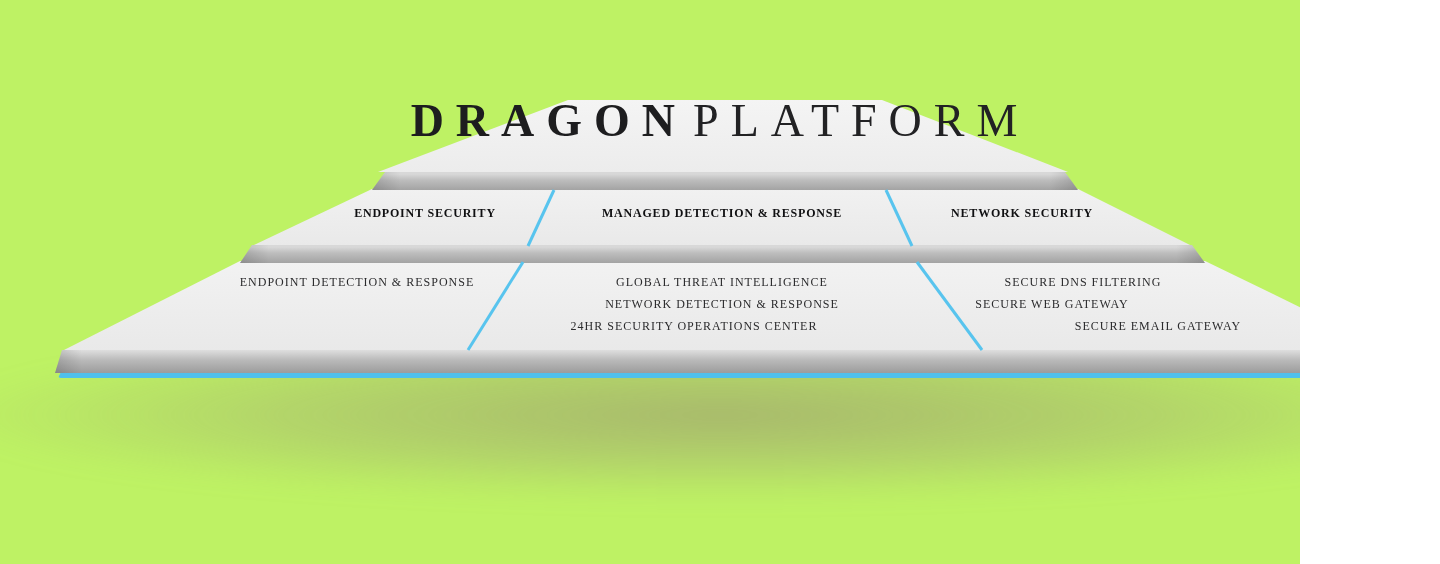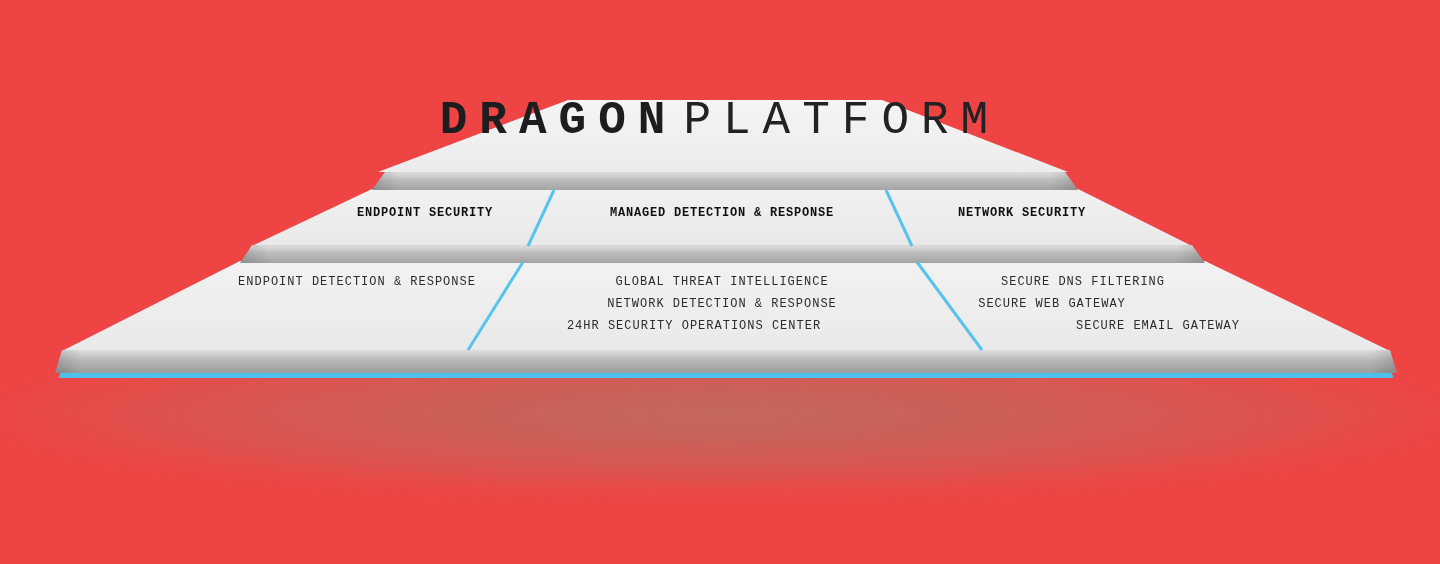--- a/index.html
+++ b/index.html
@@ -1,18 +1,18 @@
 <!DOCTYPE html>
 <html><head>
 <meta charset="utf-8">
 <style>
   html,body{margin:0;padding:0;background:#ffffff;}
   .stage{
-    position:relative;width:1440px;height:564px;overflow:hidden;background:#ef4444;
-    font-family:Liberation Mono, monospace;
+    position:relative;width:1300px;height:564px;overflow:hidden;background:#bef264;
+    font-family:Liberation Serif, serif;
   }
 
   
   .shadow{
     position:absolute;left:-60px;top:330px;width:1560px;height:170px;
     background:radial-gradient(closest-side, rgba(150,138,115,0.55) 0%, rgba(152,142,120,0.30) 55%, rgba(152,142,120,0) 100%);
     border-radius:50%;
     filter:blur(12px);
   }
 

